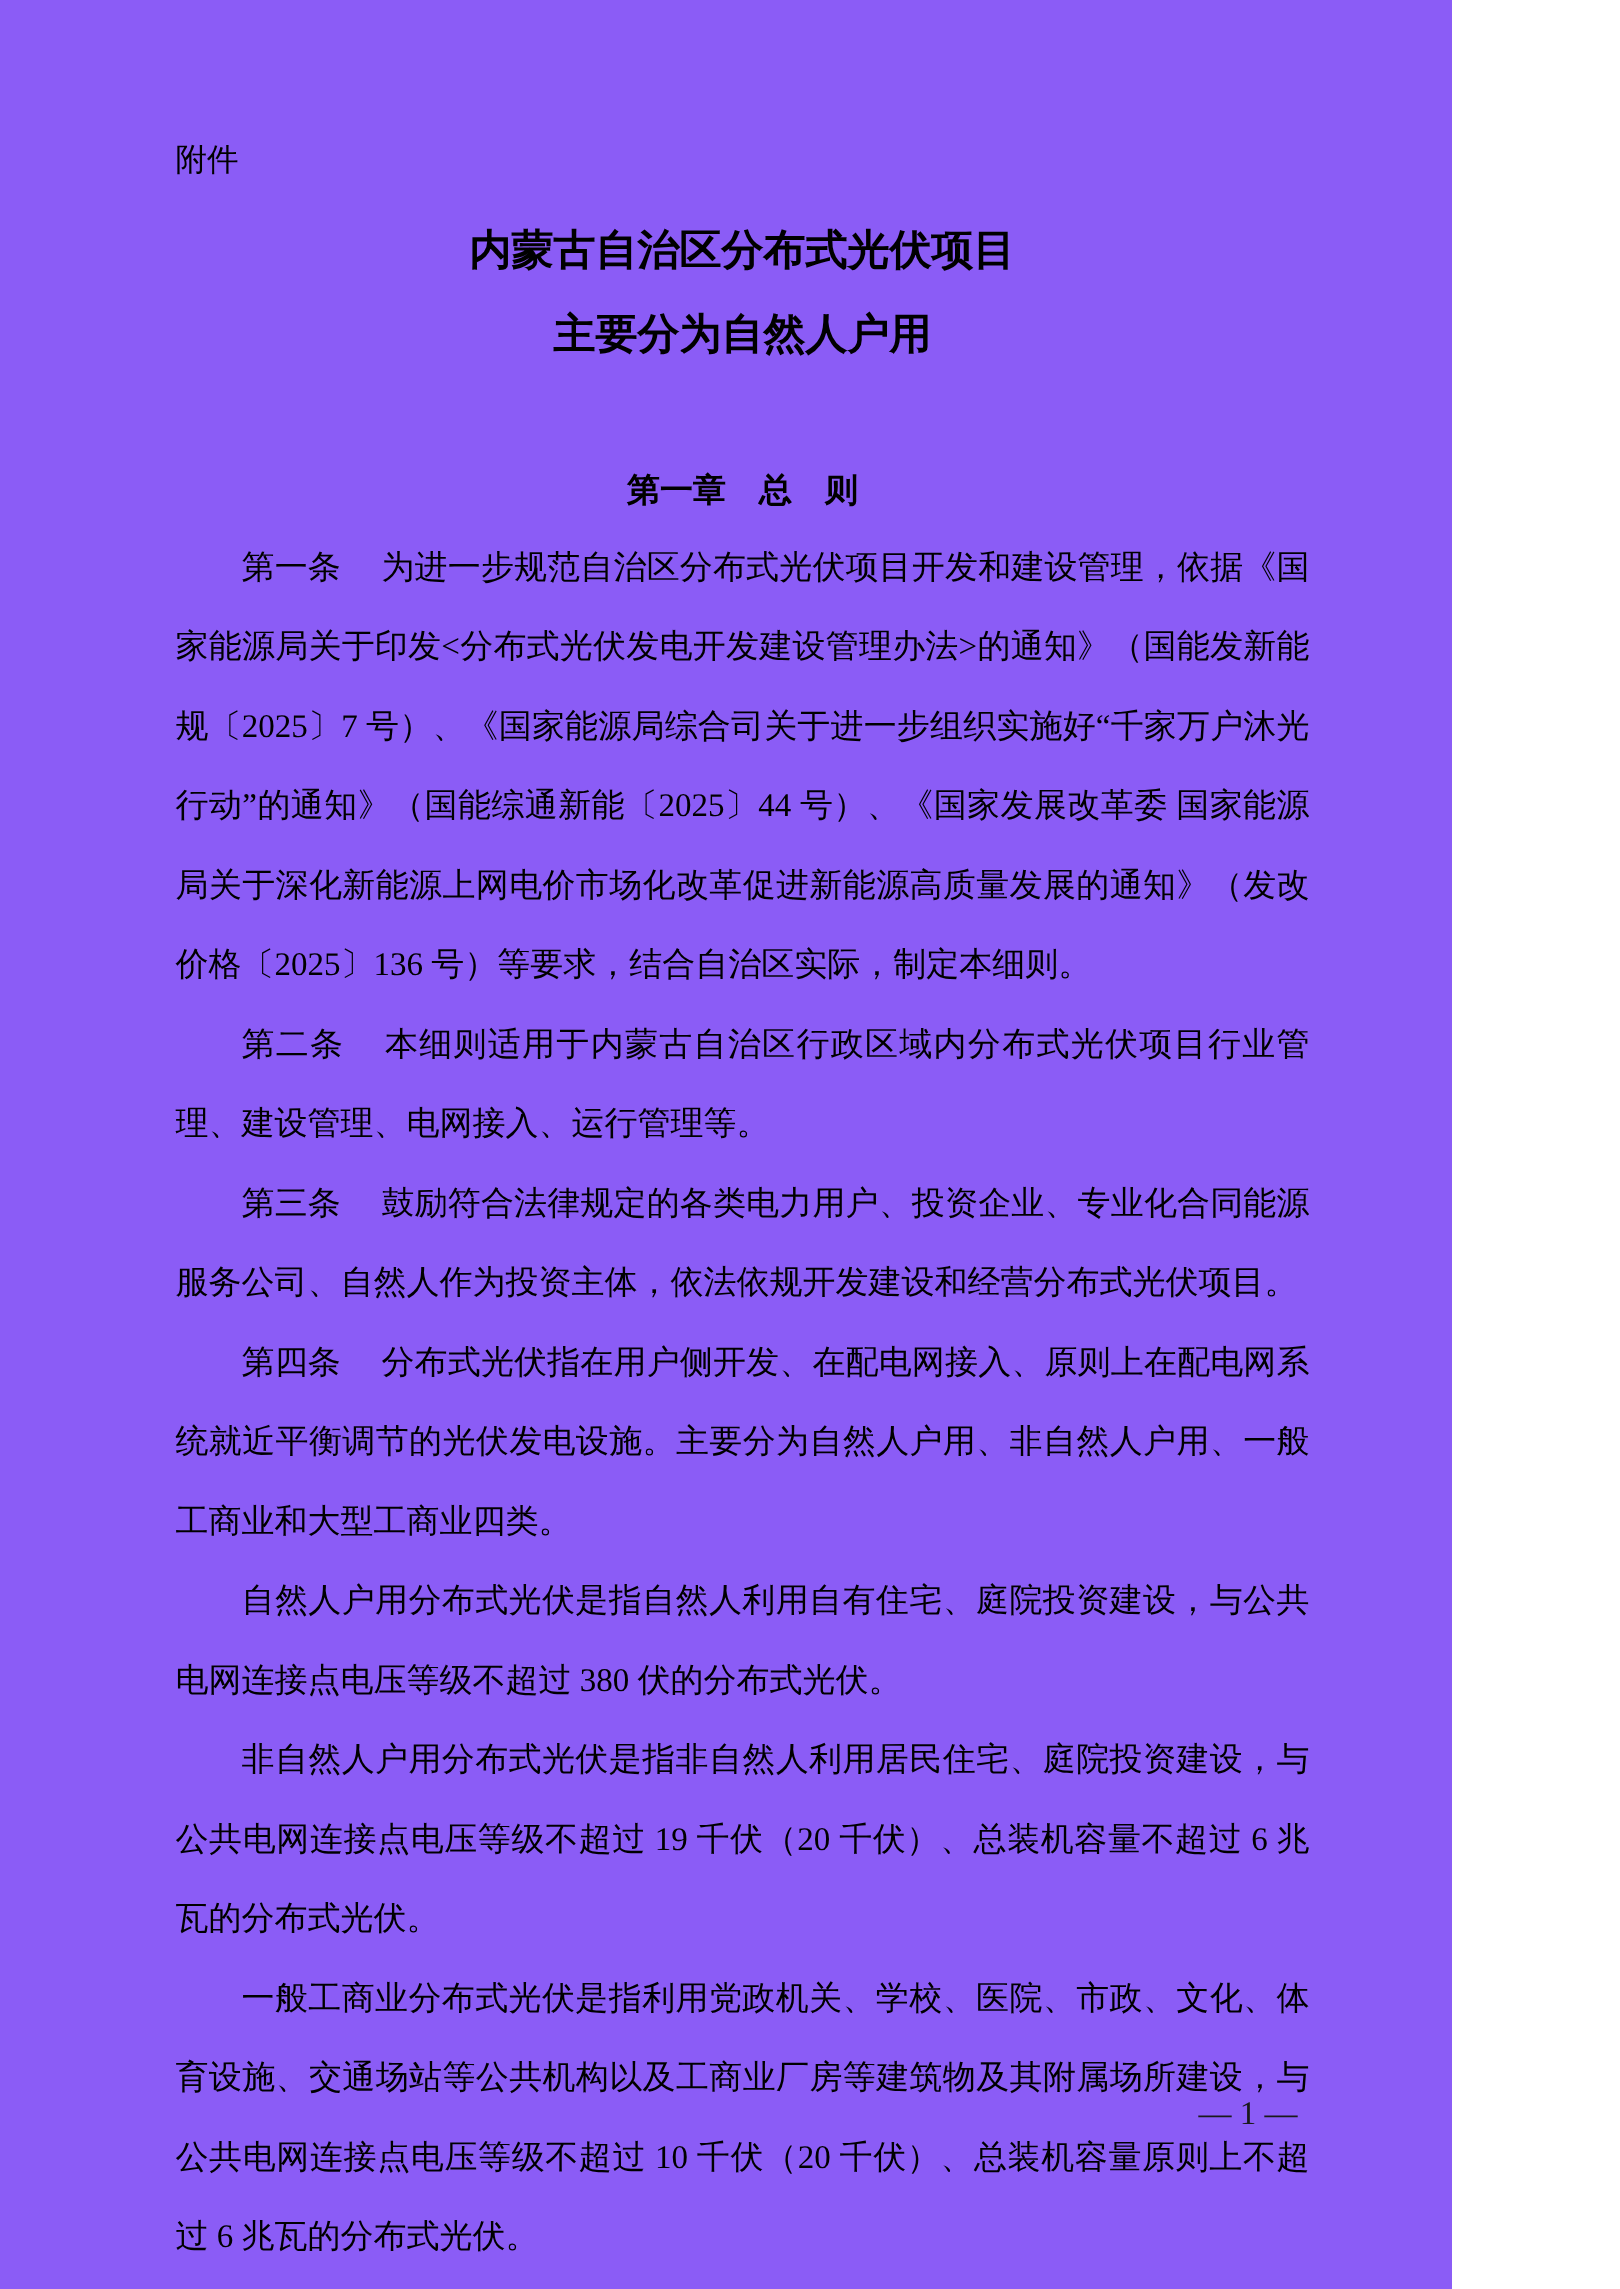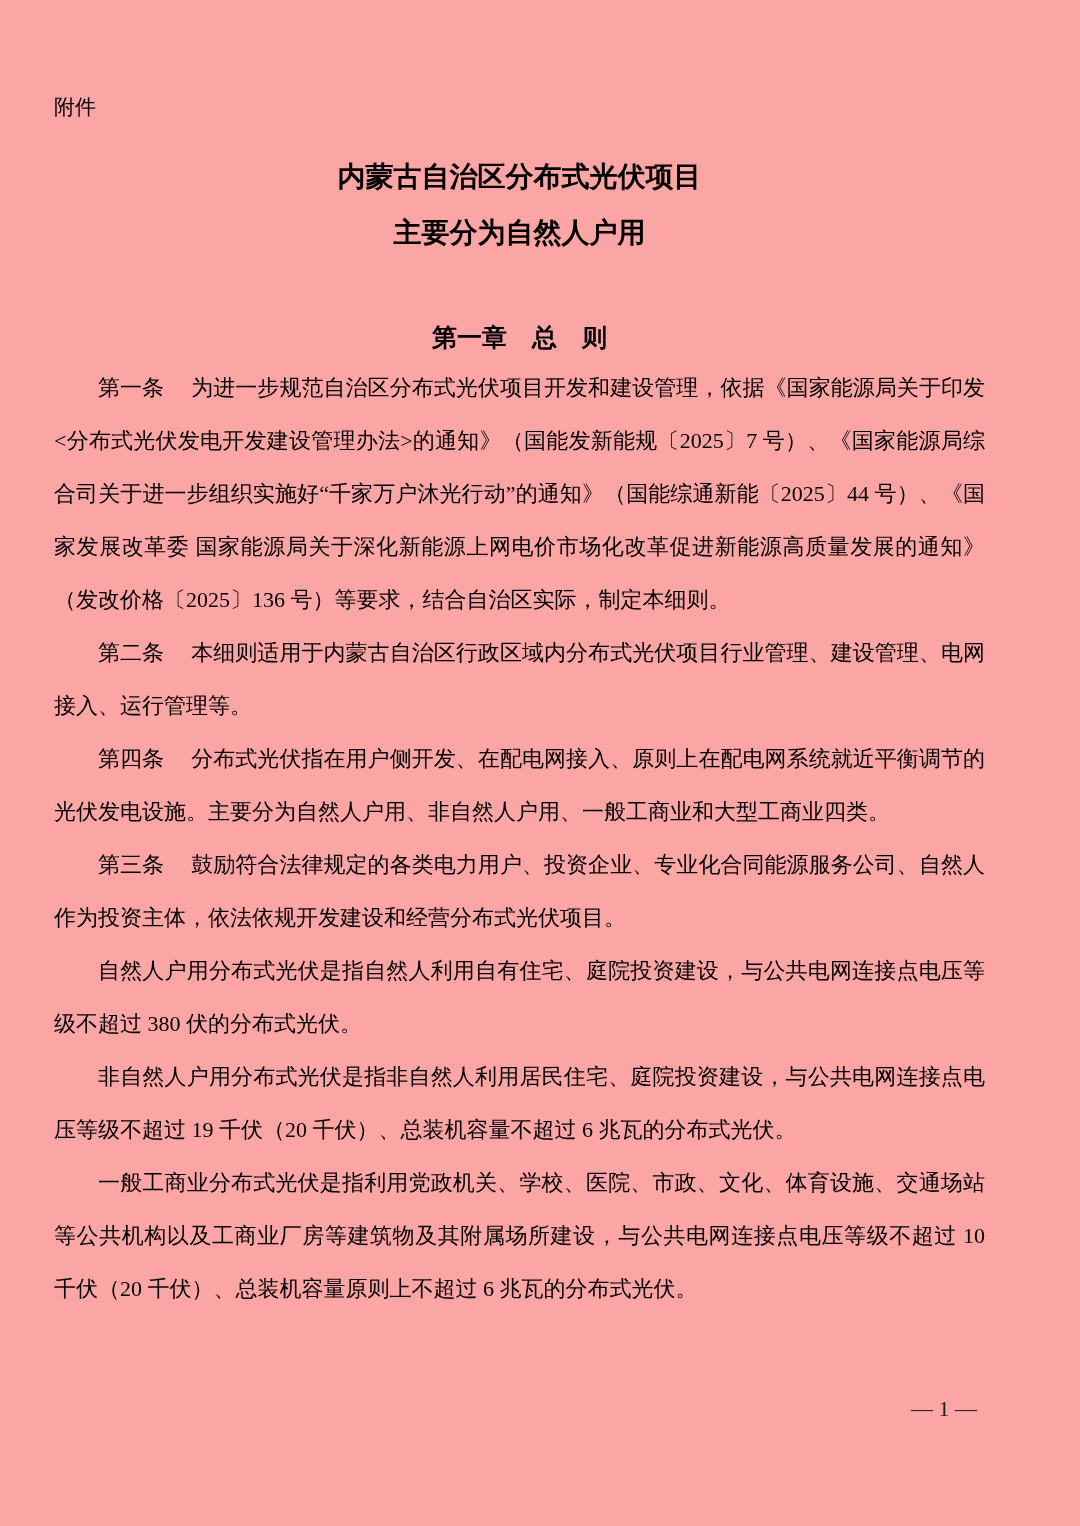--- a/index.html
+++ b/index.html
@@ -2,48 +2,48 @@
 <html><head>
 <meta charset="utf-8">
 <style>
   html, body {
     margin: 0;
     padding: 0;
     background: #ffffff;
   }
   .page {
     position: relative;
-    width: 1080px;
+    width: 968px;
     height: 1526px;
     box-sizing: border-box;
-    background: #fca5a5;
+    background: #8b5cf6;
     color: #000000;
-    padding: 95px 95px 0 54px;
+    padding: 95px 95px 0 117px;
     overflow: hidden;
   }
   .attachment {
     font-family: "Liberation Sans", "DejaVu Sans", sans-serif;
     font-size: 21px;
     line-height: 24px;
     text-align: left;
   }
   .doc-title {
     font-family: "Liberation Sans", "DejaVu Sans", sans-serif;
     font-weight: 700;
     font-size: 28px;
     line-height: 36px;
     text-align: center;
     margin: 0;
   }
-  .doc-title.first { margin-top: 40px; }
+  .doc-title.first { margin-top: 30px; }
   .doc-title.second { margin-top: 20px; }
   .chapter {
     font-family: "Liberation Sans", "DejaVu Sans", sans-serif;
     font-weight: 700;
-    font-size: 25px;
+    font-size: 22px;
     line-height: 32px;
     text-align: center;
     margin: 70px 0 0 0;
   }
   .body-block { margin-top: 8px; }
   .body-para {
     font-family: "Liberation Serif", "DejaVu Serif", serif;
     font-size: 22px;
     line-height: 53px;
     margin: 0;
@@ -76,23 +76,23 @@
   <div class="doc-title second">主要分为自然人户用</div>
 
   <div class="chapter">第一章　总　则</div>
 
   <div class="body-block">
 
     <p class="body-para"><span class="lead">第一条</span><span>为进一步规范自治区分布式光伏项目开发和建设管理，依据《国家能源局关于印发&lt;分布式光伏发电开发建设管理办法&gt;的通知》（国能发新能规〔2025〕7 号）、《国家能源局综合司关于进一步组织实施好“千家万户沐光行动”的通知》（国能综通新能〔2025〕44 号）、《国家发展改革委 国家能源局关于深化新能源上网电价市场化改革促进新能源高质量发展的通知》（发改价格〔2025〕136 号）等要求，结合自治区实际，制定本细则。</span></p>
 
     <p class="body-para"><span class="lead">第二条</span><span>本细则适用于内蒙古自治区行政区域内分布式光伏项目行业管理、建设管理、电网接入、运行管理等。</span></p>
 
+    <p class="body-para"><span class="lead">第三条</span><span>鼓励符合法律规定的各类电力用户、投资企业、专业化合同能源服务公司、自然人作为投资主体，依法依规开发建设和经营分布式光伏项目。</span></p>
+
     <p class="body-para"><span class="lead">第四条</span><span>分布式光伏指在用户侧开发、在配电网接入、原则上在配电网系统就近平衡调节的光伏发电设施。主要分为自然人户用、非自然人户用、一般工商业和大型工商业四类。</span></p>
-
-    <p class="body-para"><span class="lead">第三条</span><span>鼓励符合法律规定的各类电力用户、投资企业、专业化合同能源服务公司、自然人作为投资主体，依法依规开发建设和经营分布式光伏项目。</span></p>
 
     <p class="body-para"><span>自然人户用分布式光伏是指自然人利用自有住宅、庭院投资建设，与公共电网连接点电压等级不超过 380 伏的分布式光伏。</span></p>
 
     <p class="body-para"><span>非自然人户用分布式光伏是指非自然人利用居民住宅、庭院投资建设，与公共电网连接点电压等级不超过 19 千伏（20 千伏）、总装机容量不超过 6 兆瓦的分布式光伏。</span></p>
 
     <p class="body-para"><span>一般工商业分布式光伏是指利用党政机关、学校、医院、市政、文化、体育设施、交通场站等公共机构以及工商业厂房等建筑物及其附属场所建设，与公共电网连接点电压等级不超过 10 千伏（20 千伏）、总装机容量原则上不超过 6 兆瓦的分布式光伏。</span></p>
 
 
   </div>
 

